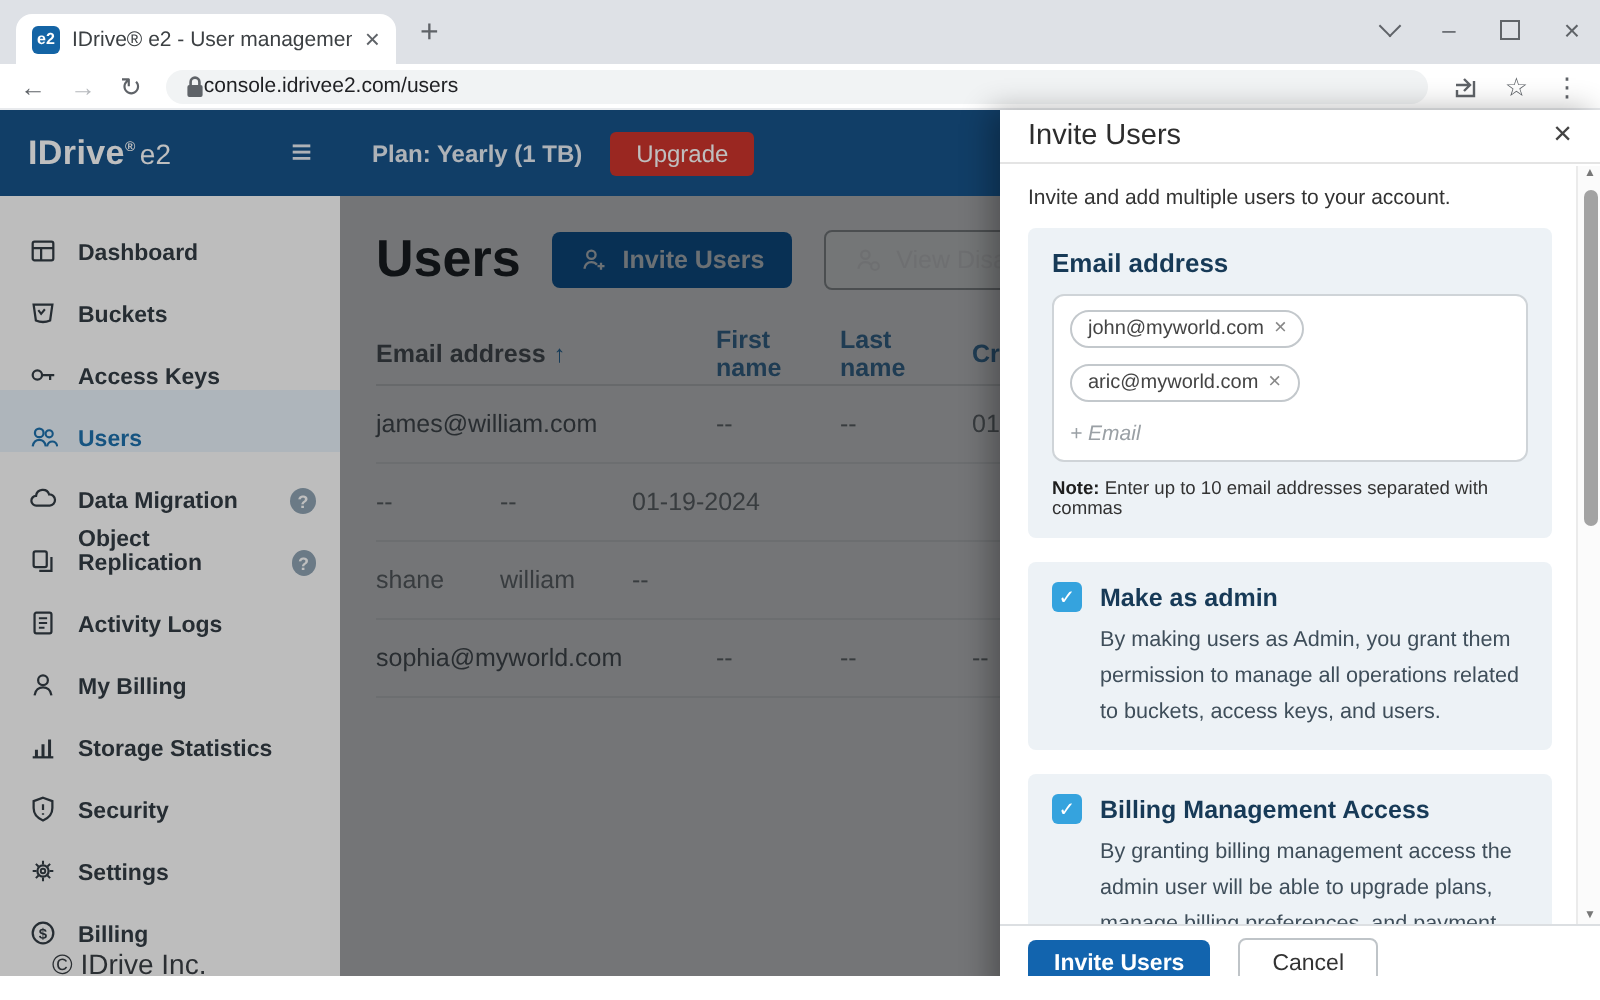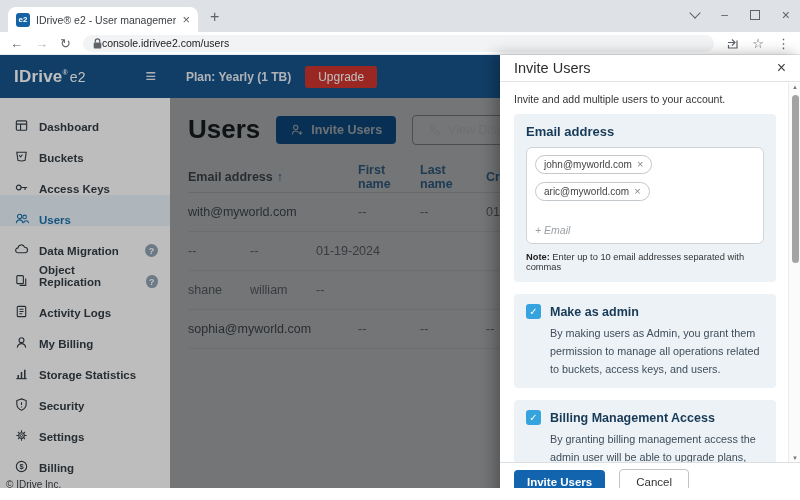--- a/index.html
+++ b/index.html
@@ -39,21 +39,21 @@
   .logo-text sup { font-size:7px; }
   .logo-e2 { font-size:14px; font-weight:normal; margin-left:2px; }
   .hamburger { margin-left:auto; font-size:18px; color:#e8eef4; }
   .nav { padding-top:4px; }
   .nav-item { height:31px; display:flex; align-items:flex-end; gap:10px; padding:0 12px 0 14px;
               font-size:11.5px; font-weight:bold; color:#333c44; cursor:default; }
   .nav-item svg { flex:0 0 auto; }
   .nav-item.selected { background:#e8f2fa; color:#1e71ad; }
   .help-badge { margin-left:auto; width:13px; height:13px; border-radius:50%; background:#8fa3b3;
                 color:#fff; font-size:9px; font-weight:bold; display:flex; align-items:center; justify-content:center; }
-  .copyright { position:absolute; left:6px; bottom:10px; font-size:10px; color:#3a3f44; }
+  .copyright { position:absolute; left:26px; bottom:10px; font-size:14px; color:#3a3f44; }
 
   .topbar { position:absolute; left:170px; top:0; width:630px; height:43px; background:#17538a;
             display:flex; align-items:center; padding:0 16px; gap:14px; }
   .plan-label { color:#e8eef4; font-size:12px; font-weight:bold; }
   .upgrade-btn { background:#ce352c; color:#fff; font-size:12px; padding:4px 13px; border:none; border-radius:3px; }
 
   .main { position:absolute; left:170px; top:43px; width:630px; height:402px; padding:16px 0 0 18px; }
   .title-row { display:flex; align-items:center; gap:16px; }
   .page-title { font-size:26px; font-weight:bold; color:#23292e; }
   .btn-invite { background:#1264ae; color:#dde6ee; border:none; border-radius:4px; font-size:12.5px;
@@ -87,21 +87,21 @@
   .panel-body { position:absolute; top:28px; bottom:38px; left:0; right:12px; overflow:hidden; padding:10px 12px 0 14px; }
   .panel-intro { font-size:10.5px; color:#333; margin-bottom:9px; }
   .card { background:#edf2f6; border-radius:4px; padding:10px 12px; margin-bottom:12px; }
   .card-heading { font-size:13px; font-weight:bold; color:#173a57; margin-bottom:8px; }
   .email-box { background:#fff; border:1px solid #cfd4d8; border-radius:6px; padding:7px 8px 5px; }
   .chips { display:flex; gap:8px; flex-wrap:wrap; }
   .chip { border:1px solid #c3c8cc; border-radius:12px; padding:3px 8px; font-size:10px; color:#444;
           display:flex; align-items:center; gap:5px; background:#fff; }
   .chip-x { color:#888; font-size:11px; line-height:1; }
   .email-input { border:none; outline:none; width:100%; font-style:italic; font-size:10.5px;
-                 color:#9aa0a5; margin-top:23px; background:transparent; font-family:"Liberation Sans",sans-serif; }
+                 color:#9aa0a5; margin-top:10px; background:transparent; font-family:"Liberation Sans",sans-serif; }
   .email-input::placeholder { color:#9aa0a5; }
   .note-line { margin-top:8px; font-size:9.3px; color:#333; }
   .note-label { font-weight:bold; color:#1e1e1e; }
   .check-row { display:flex; align-items:center; gap:9px; }
   .checkbox { width:15px; height:15px; border-radius:3px; background:#35a3de; color:#fff; font-size:10px;
               display:flex; align-items:center; justify-content:center; flex:0 0 auto; }
   .check-label { font-size:12.5px; font-weight:bold; color:#173a57; }
   .card-desc { margin:6px 0 0 24px; font-size:10.8px; color:#3f4e5a; line-height:1.65; }
   .scrollbar { position:absolute; right:0; top:28px; bottom:38px; width:12px; background:#fbfbfb;
                border-left:1px solid #ebebeb; }
@@ -286,21 +286,21 @@
         <div class="thead">
           <span class="th c-email">
               <span>Email address</span>
               <span class="sort-arrow">↑</span>
             </span>
           <span class="th c-first">First name</span>
           <span class="th c-last">Last name</span>
           <span class="th c-created">Created</span>
         </div>
         <div class="trow">
-          <span class="c-email">with@myworld.com</span>
+          <span class="c-email">james@william.com</span>
           <span class="c-first">--</span>
           <span class="c-last">--</span>
           <span class="c-created">01-19-2024</span>
         </div>
         <div class="trow">
           <span class="c-first">--</span>
           <span class="c-last">--</span>
           <span class="c-created">01-19-2024</span>
         </div>
         <div class="trow">

